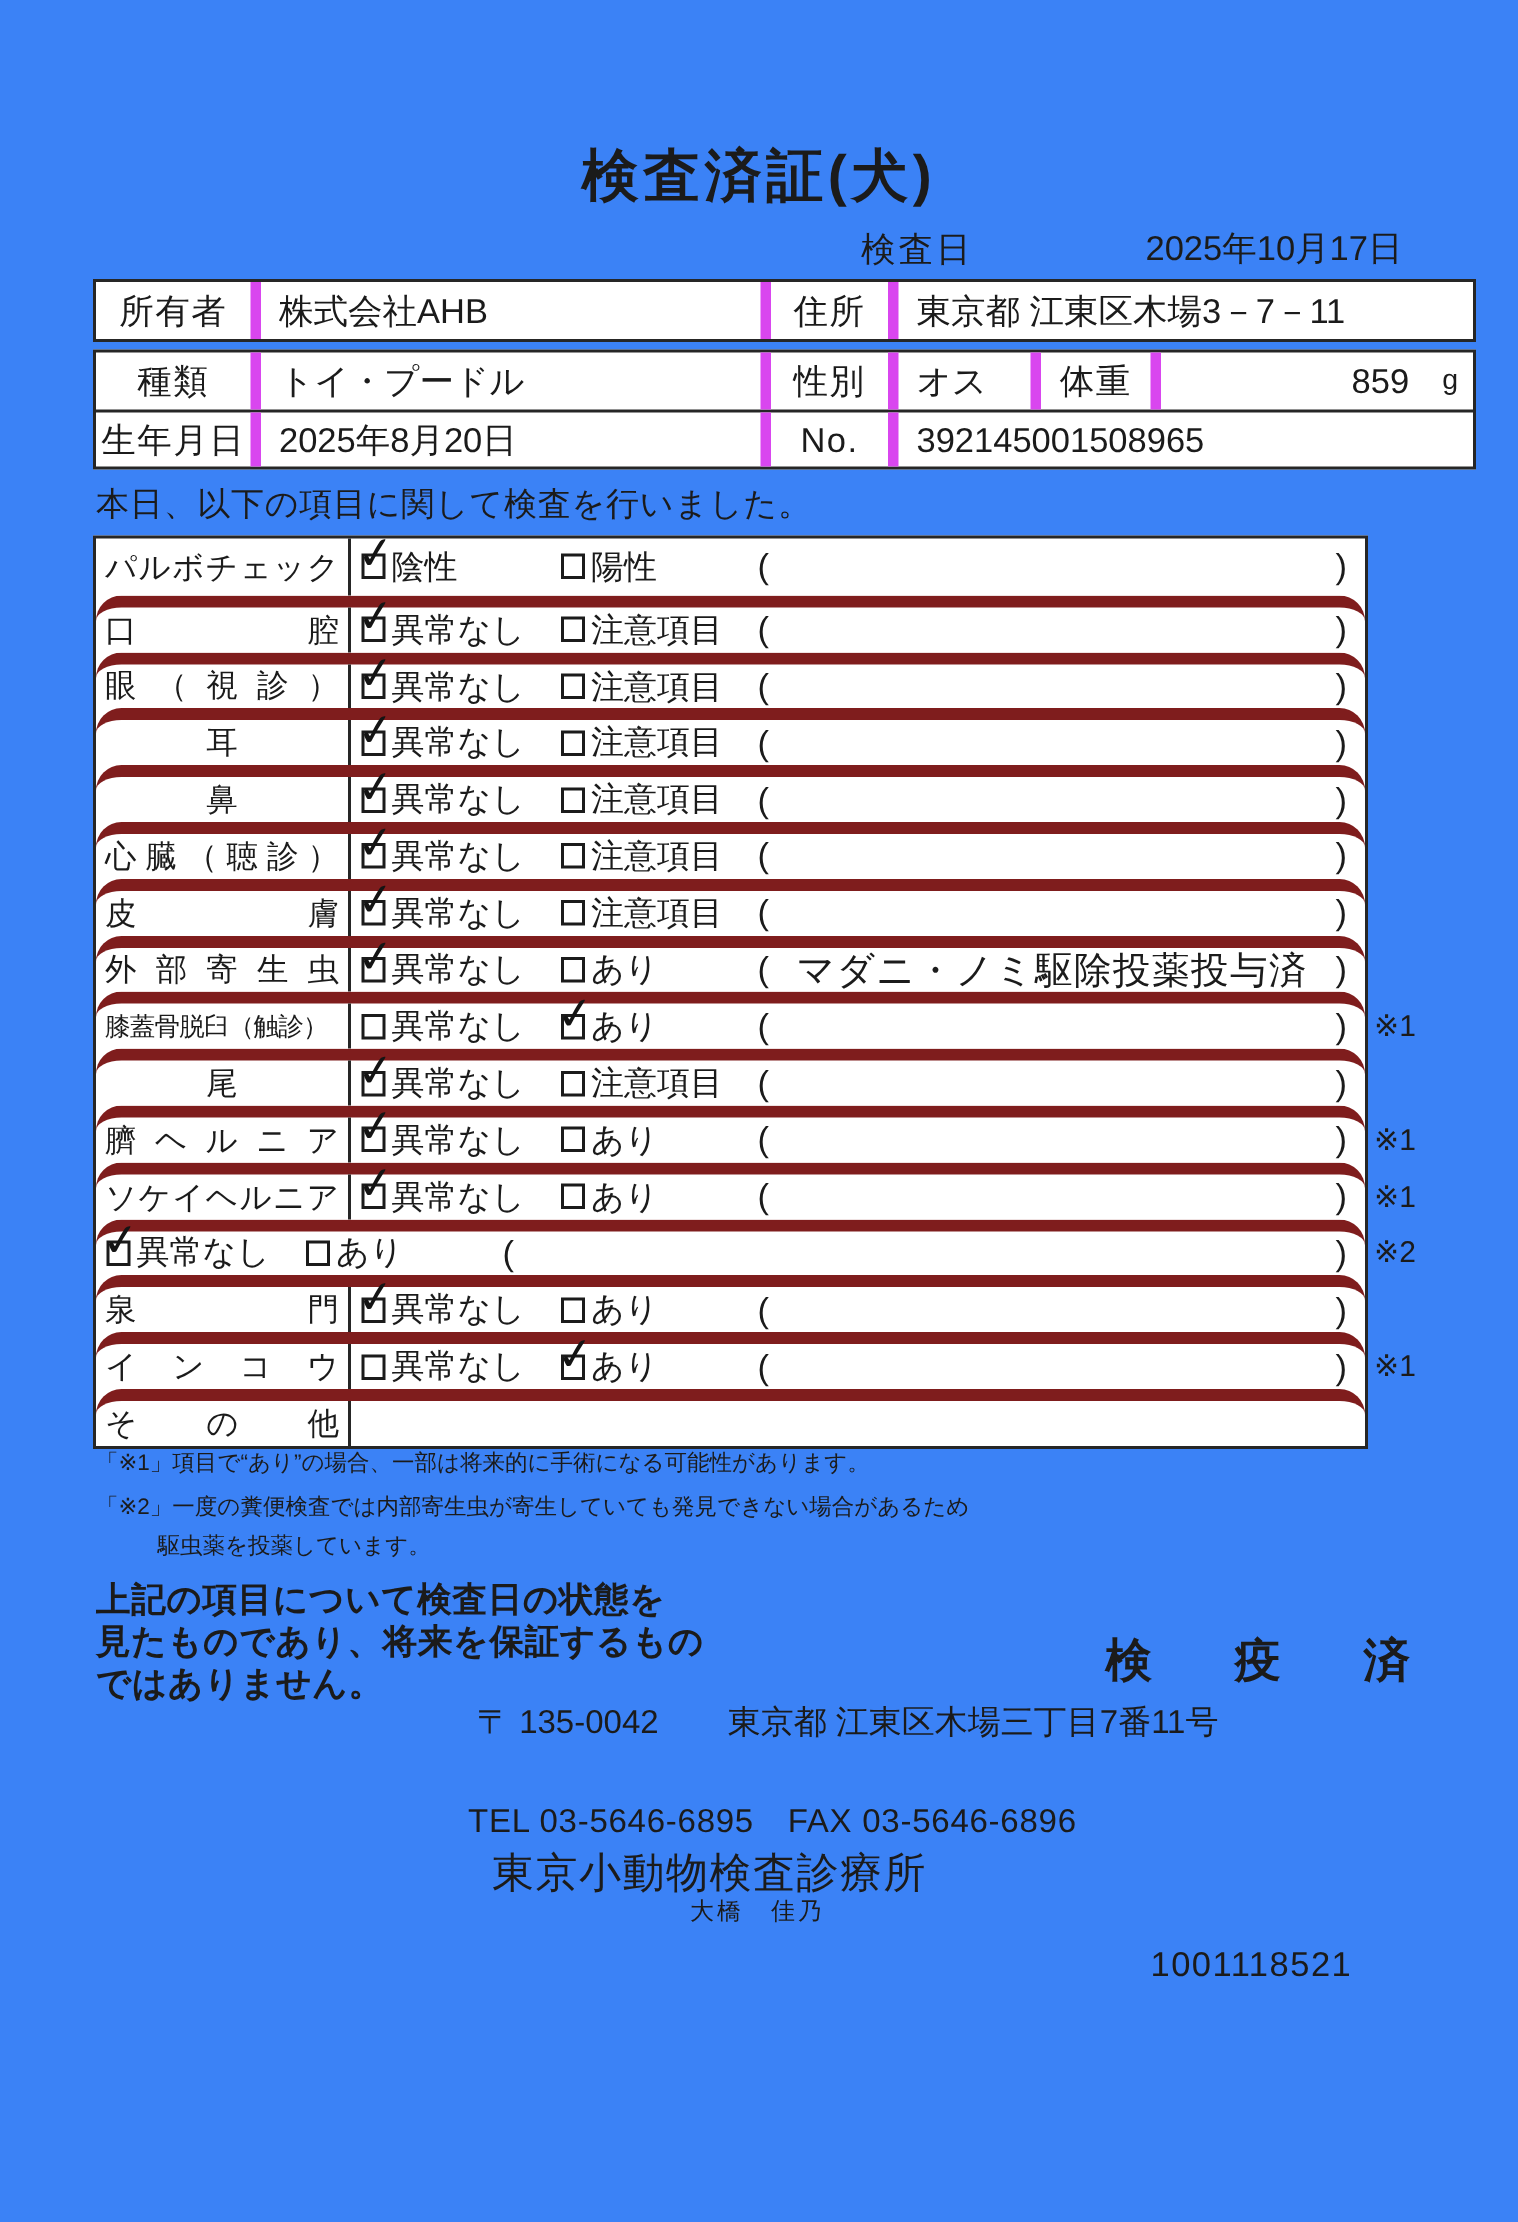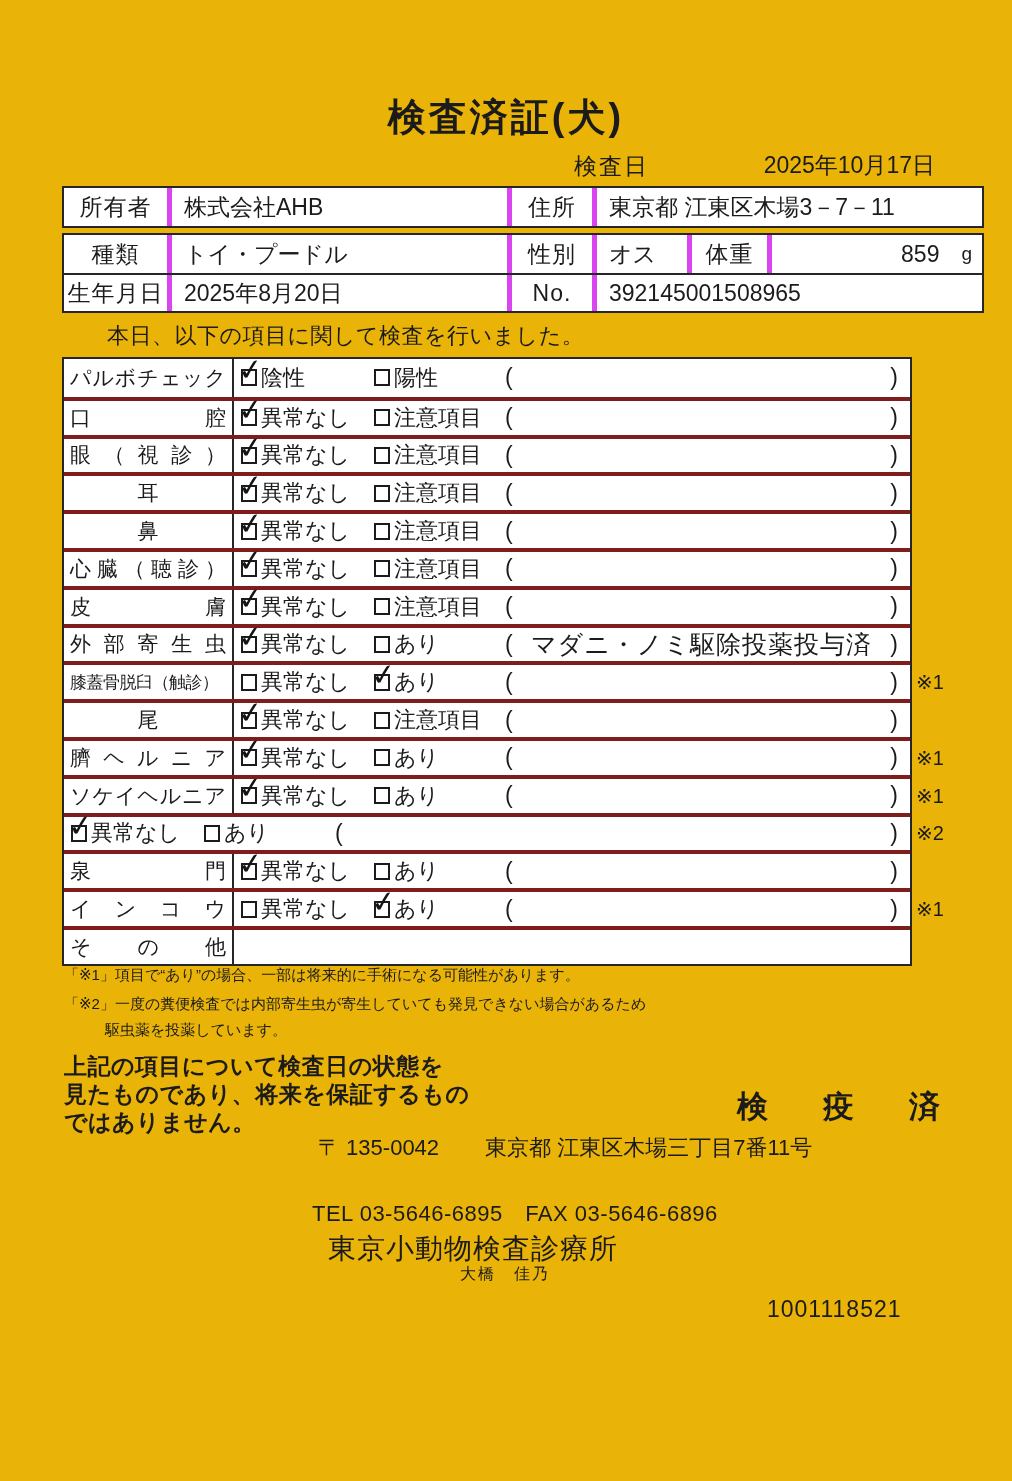--- a/index.html
+++ b/index.html
@@ -1,43 +1,43 @@
 <!DOCTYPE html>
 <html><head>
 <meta charset="utf-8">
 <style>
   html,body{margin:0;padding:0;background:#e9e9e9;}
   .page{
-    position:relative;width:1012px;height:1481px;background:#eab308;
+    position:relative;width:1012px;height:1481px;background:#3b82f6;
     font-family:"Liberation Sans","DejaVu Sans",sans-serif;color:#1b1b1b;
     overflow:hidden;margin:0 auto;
   }
   .abs{position:absolute;}
   .title{top:92px;left:0;width:100%;text-align:center;font-size:38px;font-weight:bold;letter-spacing:3px;}
   .date-label{top:151px;left:574px;font-size:23px;letter-spacing:2px;}
   .date-value{top:150px;right:77px;font-size:23px;}
   
   .tbl{left:62px;width:922px;border:2px solid #262626;box-sizing:border-box;background:#fff;}
   .tr{display:flex;height:38px;align-items:stretch;box-sizing:border-box;}
   .tr + .tr{border-top:2px solid #262626;}
   .cell{box-sizing:border-box;display:flex;align-items:center;font-size:23px;overflow:hidden;white-space:nowrap;}
-  .cell + .cell{border-left:5px solid #d946ef;}
+  .cell + .cell{border-left:7px solid #d946ef;}
   .lab{justify-content:center;letter-spacing:1px;}
   .val{padding-left:12px;}
   .w103{width:103px;}.w340{width:340px;}.w85{width:85px;}.w350{flex:1;}
   .w95{width:95px;}.w80{width:80px;}
   .wt{flex:1;justify-content:flex-end;padding-right:10px;}
   .wt .unit{font-size:19px;margin-left:22px;}
   #owner-table{top:186px;}
   #pet-table{top:233px;}
-  .intro{top:321px;left:64px;font-size:22px;letter-spacing:0.5px;margin-left:43px;}
+  .intro{top:321px;left:64px;font-size:22px;letter-spacing:0.5px;}
   
   .ck{top:357px;left:62px;width:850px;border:2px solid #262626;box-sizing:border-box;background:#fff;}
   .crow{display:flex;height:37.8px;box-sizing:border-box;position:relative;}
-  .crow + .crow{border-top:4px solid #7f1d1d;}
+  .crow + .crow{border-top:8px solid #7f1d1d;border-radius:17px;}
   .clabel{width:170px;border-right:2px solid #262626;box-sizing:border-box;display:flex;align-items:center;padding:0 6px;font-size:21px;overflow:hidden;}
   .lt{display:block;width:100%;white-space:nowrap;}
   .just .lt{text-align:justify;text-align-last:justify;text-justify:inter-character;}
   .center .lt{text-align:center;text-align-last:center;}
   .tight .lt{text-align:left;text-align-last:left;font-size:17px;letter-spacing:-0.5px;}
   .ccontent{flex:1;position:relative;font-size:22px;}
   .opt{position:absolute;top:0;height:100%;display:flex;align-items:center;white-space:nowrap;}
   .opt1{left:7px;}
   .opt2{left:140px;}
   .cb{width:16px;height:17px;border:2px solid #1b1b1b;box-sizing:border-box;position:relative;margin-right:4px;flex:0 0 auto;}

